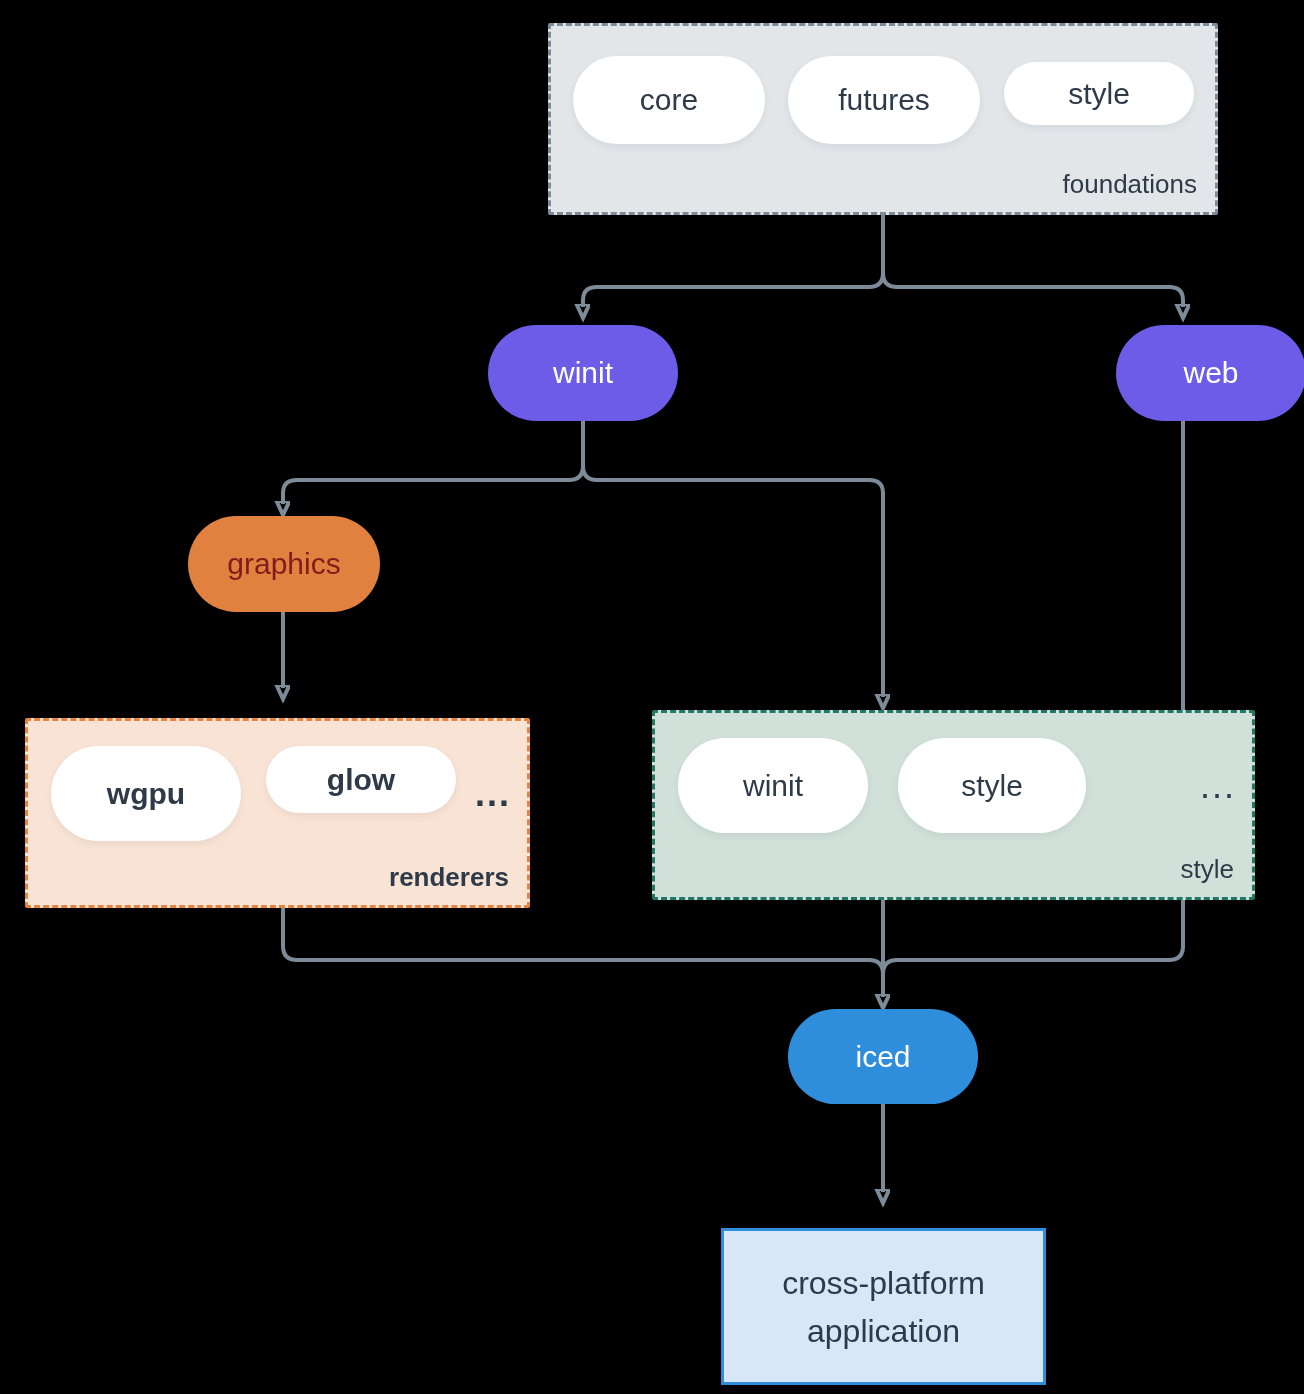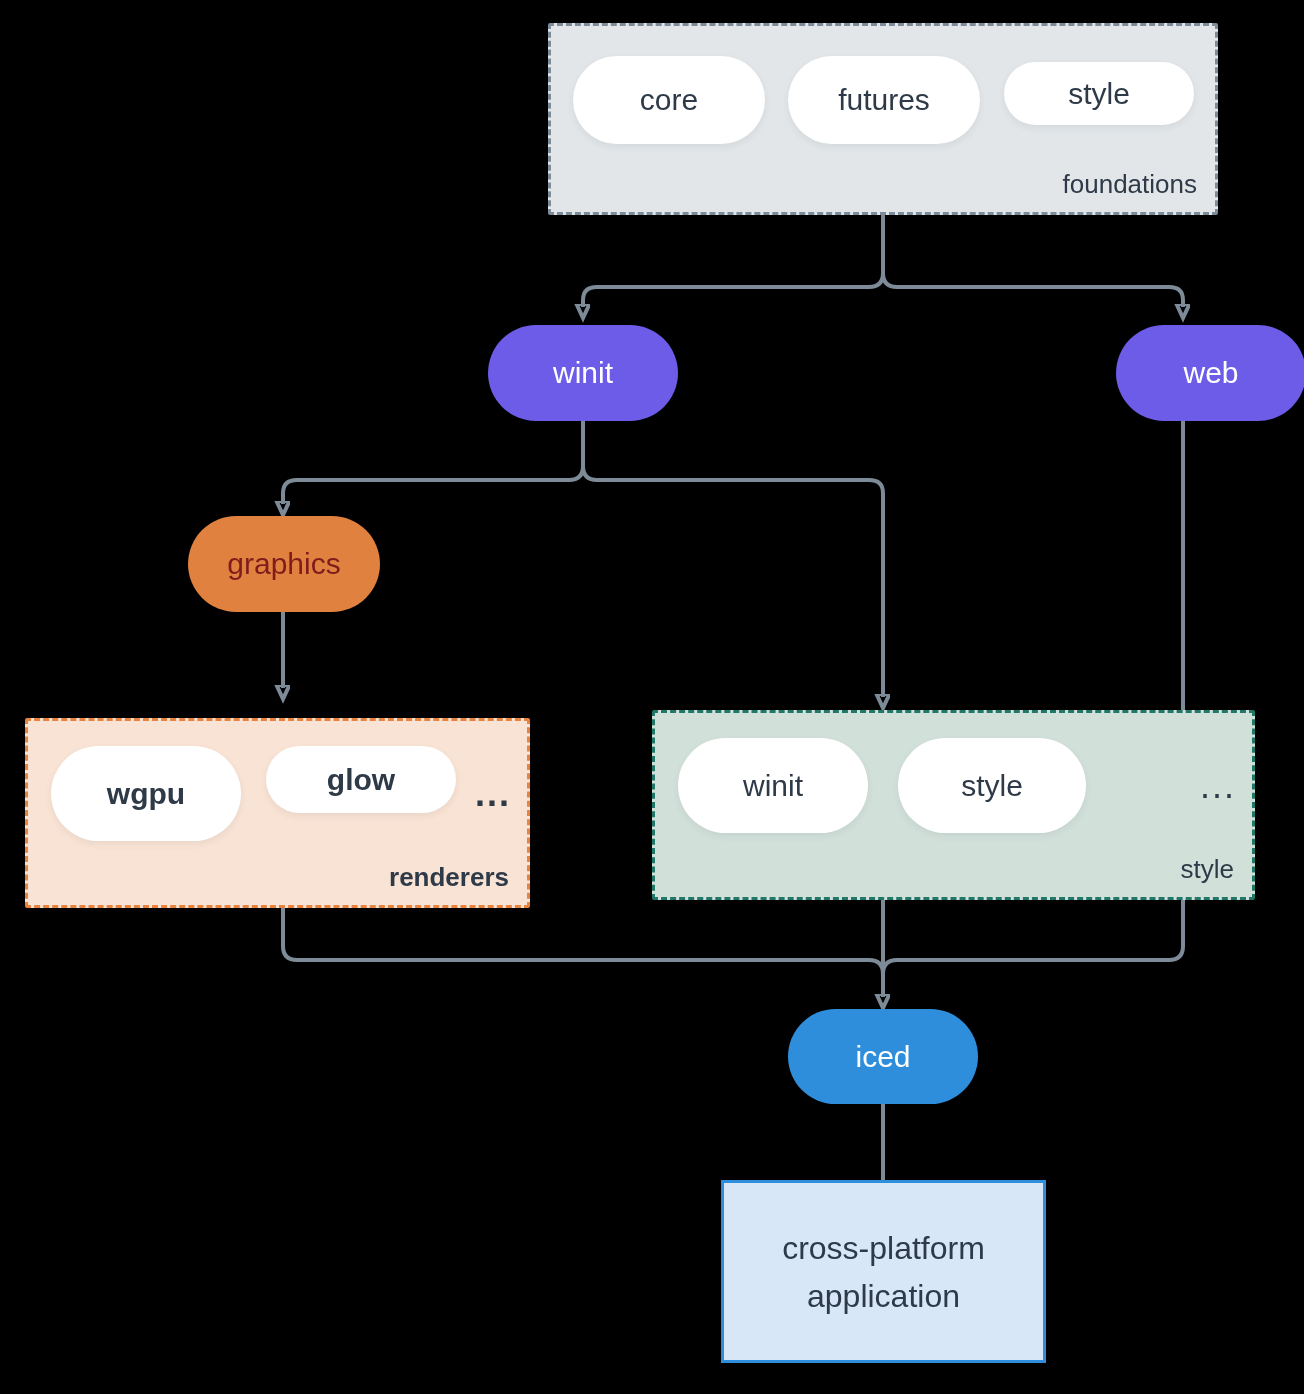--- a/index.html
+++ b/index.html
@@ -73,21 +73,21 @@
   }
   .dots{
     position:absolute;
     right:16px;top:25px;height:95px;
     display:flex;align-items:center;
     font-size:36px;letter-spacing:2px;
     color:var(--text-dark);
   }
   .app-box{
     position:absolute;
-    left:721px;top:1180px;width:325px;height:183px;
+    left:721px;top:1228px;width:325px;height:157px;
     background:var(--app-fill);
     border:3px solid var(--app-border);
     box-sizing:border-box;
     display:flex;align-items:center;justify-content:center;
     text-align:center;
     font-size:32px;line-height:1.5;
     color:var(--text-dark);
     padding:0 26px;
   }
 </style>

